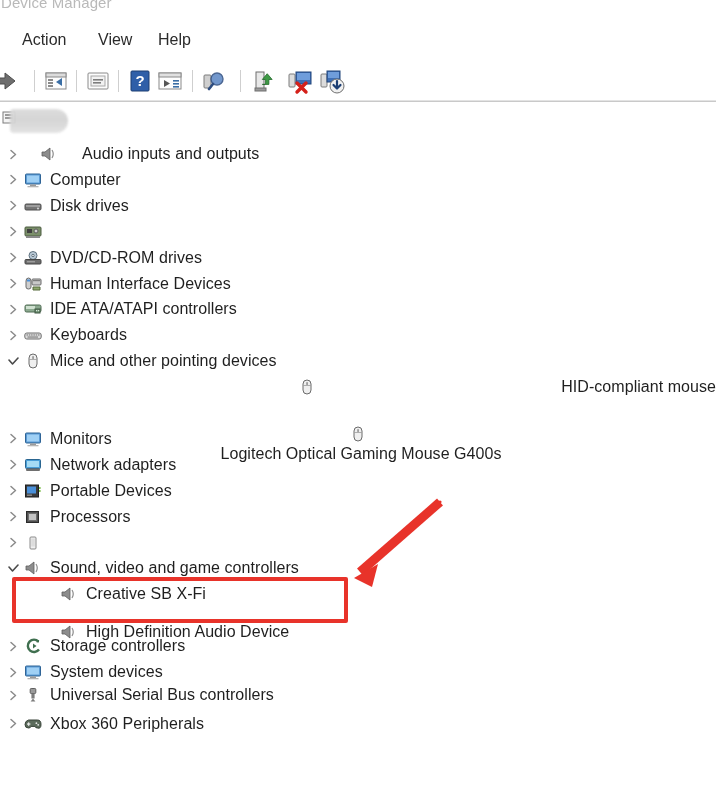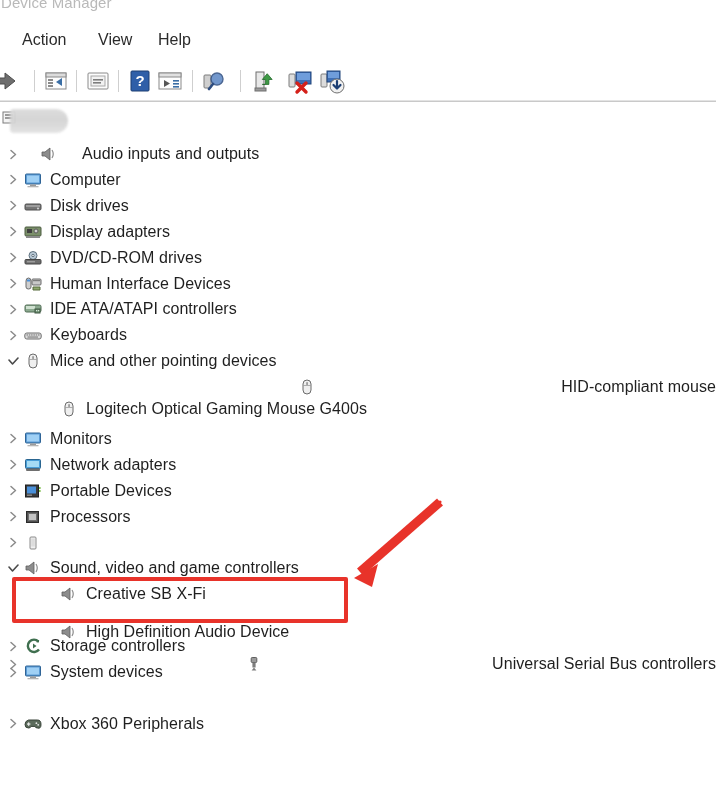--- a/index.html
+++ b/index.html
@@ -273,21 +273,20 @@
           </svg>
         </div>
         <div class="ico">
           <svg width="18" height="16" viewBox="0 0 18 16">
             <rect x="1" y="3" width="16" height="9" rx="1" fill="#7b8f6a" stroke="#4d5c41"></rect>
             <rect x="3" y="5" width="5" height="4" fill="#3f3f3f"></rect>
             <circle cx="12" cy="7" r="2" fill="#d0d0d0" stroke="#5a5a5a"></circle>
             <rect x="2" y="12" width="14" height="2" fill="#8a8a8a"></rect>
           </svg>
         </div>
-        <div class="label">Display adapters</div>
       </div>
       <div class="row" style="top: 143.6px;">
         <div class="exp" style="margin-left: 4px;">
           <svg width="9" height="11" viewBox="0 0 9 11">
             <path d="M2 1.5 L6.5 5.5 L2 9.5" stroke="#8a8a8a" stroke-width="1.5" fill="none" stroke-linecap="round" stroke-linejoin="round"></path>
           </svg>
         </div>
         <div class="ico">
           <svg width="18" height="16" viewBox="0 0 18 16">
             <circle cx="9" cy="5.5" r="4" fill="#b9c9d6" stroke="#5d6f7d"></circle>
@@ -373,21 +372,21 @@
         <div class="exp" style="margin-left: 40px;"></div>
         <div class="ico">
           <svg width="18" height="16" viewBox="0 0 18 16">
             <path d="M5 5 q0-4 4-4 t4 4 v6 q0 4 -4 4 t-4 -4 z" fill="#efefef" stroke="#6b6b6b"></path>
             <rect x="8.3" y="3" width="1.5" height="3.2" rx=".7" fill="#8a8a8a"></rect>
             <path d="M5 6.5 h8" stroke="#9d9d9d" stroke-width=".8"></path>
           </svg>
         </div>
         <div class="label">HID-compliant mouse</div>
       </div>
-      <div class="row" style="top: 295px;">
+      <div class="row" style="top: 304px; flex-direction: column;">
         <div class="exp" style="margin-left: 40px;"></div>
         <div class="ico">
           <svg width="18" height="16" viewBox="0 0 18 16">
             <path d="M5 5 q0-4 4-4 t4 4 v6 q0 4 -4 4 t-4 -4 z" fill="#efefef" stroke="#6b6b6b"></path>
             <rect x="8.3" y="3" width="1.5" height="3.2" rx=".7" fill="#8a8a8a"></rect>
             <path d="M5 6.5 h8" stroke="#9d9d9d" stroke-width=".8"></path>
           </svg>
         </div>
         <div class="label">Logitech Optical Gaming Mouse G400s</div>
       </div>
@@ -524,21 +523,21 @@
         <div class="ico">
           <svg width="18" height="16" viewBox="0 0 18 16">
             <rect x="1.5" y="2" width="15" height="10" rx="1" fill="#5b9bd5" stroke="#2f6496"></rect>
             <rect x="3" y="3.5" width="12" height="7" fill="#9fd0f5"></rect>
             <rect x="6" y="12.5" width="6" height="1.6" fill="#9a9a9a"></rect>
             <rect x="3.5" y="14" width="11" height="1.3" fill="#b4b4b4"></rect>
           </svg>
         </div>
         <div class="label">System devices</div>
       </div>
-      <div class="row" style="top: 550px; justify-content: space-between;">
+      <div class="row" style="top: 581px;">
         <div class="exp" style="margin-left: 4px;">
           <svg width="9" height="11" viewBox="0 0 9 11">
             <path d="M2 1.5 L6.5 5.5 L2 9.5" stroke="#8a8a8a" stroke-width="1.5" fill="none" stroke-linecap="round" stroke-linejoin="round"></path>
           </svg>
         </div>
         <div class="ico">
           <svg width="18" height="16" viewBox="0 0 18 16">
             <rect x="6.2" y="1.5" width="5.6" height="5" rx="1" fill="#9a9a9a" stroke="#5d5d5d"></rect>
             <rect x="7.4" y="6.5" width="3.2" height="5" fill="#7d7d7d"></rect>
             <path d="M9 11.5 l2.4 3 h-4.8 z" fill="#7d7d7d"></path>

